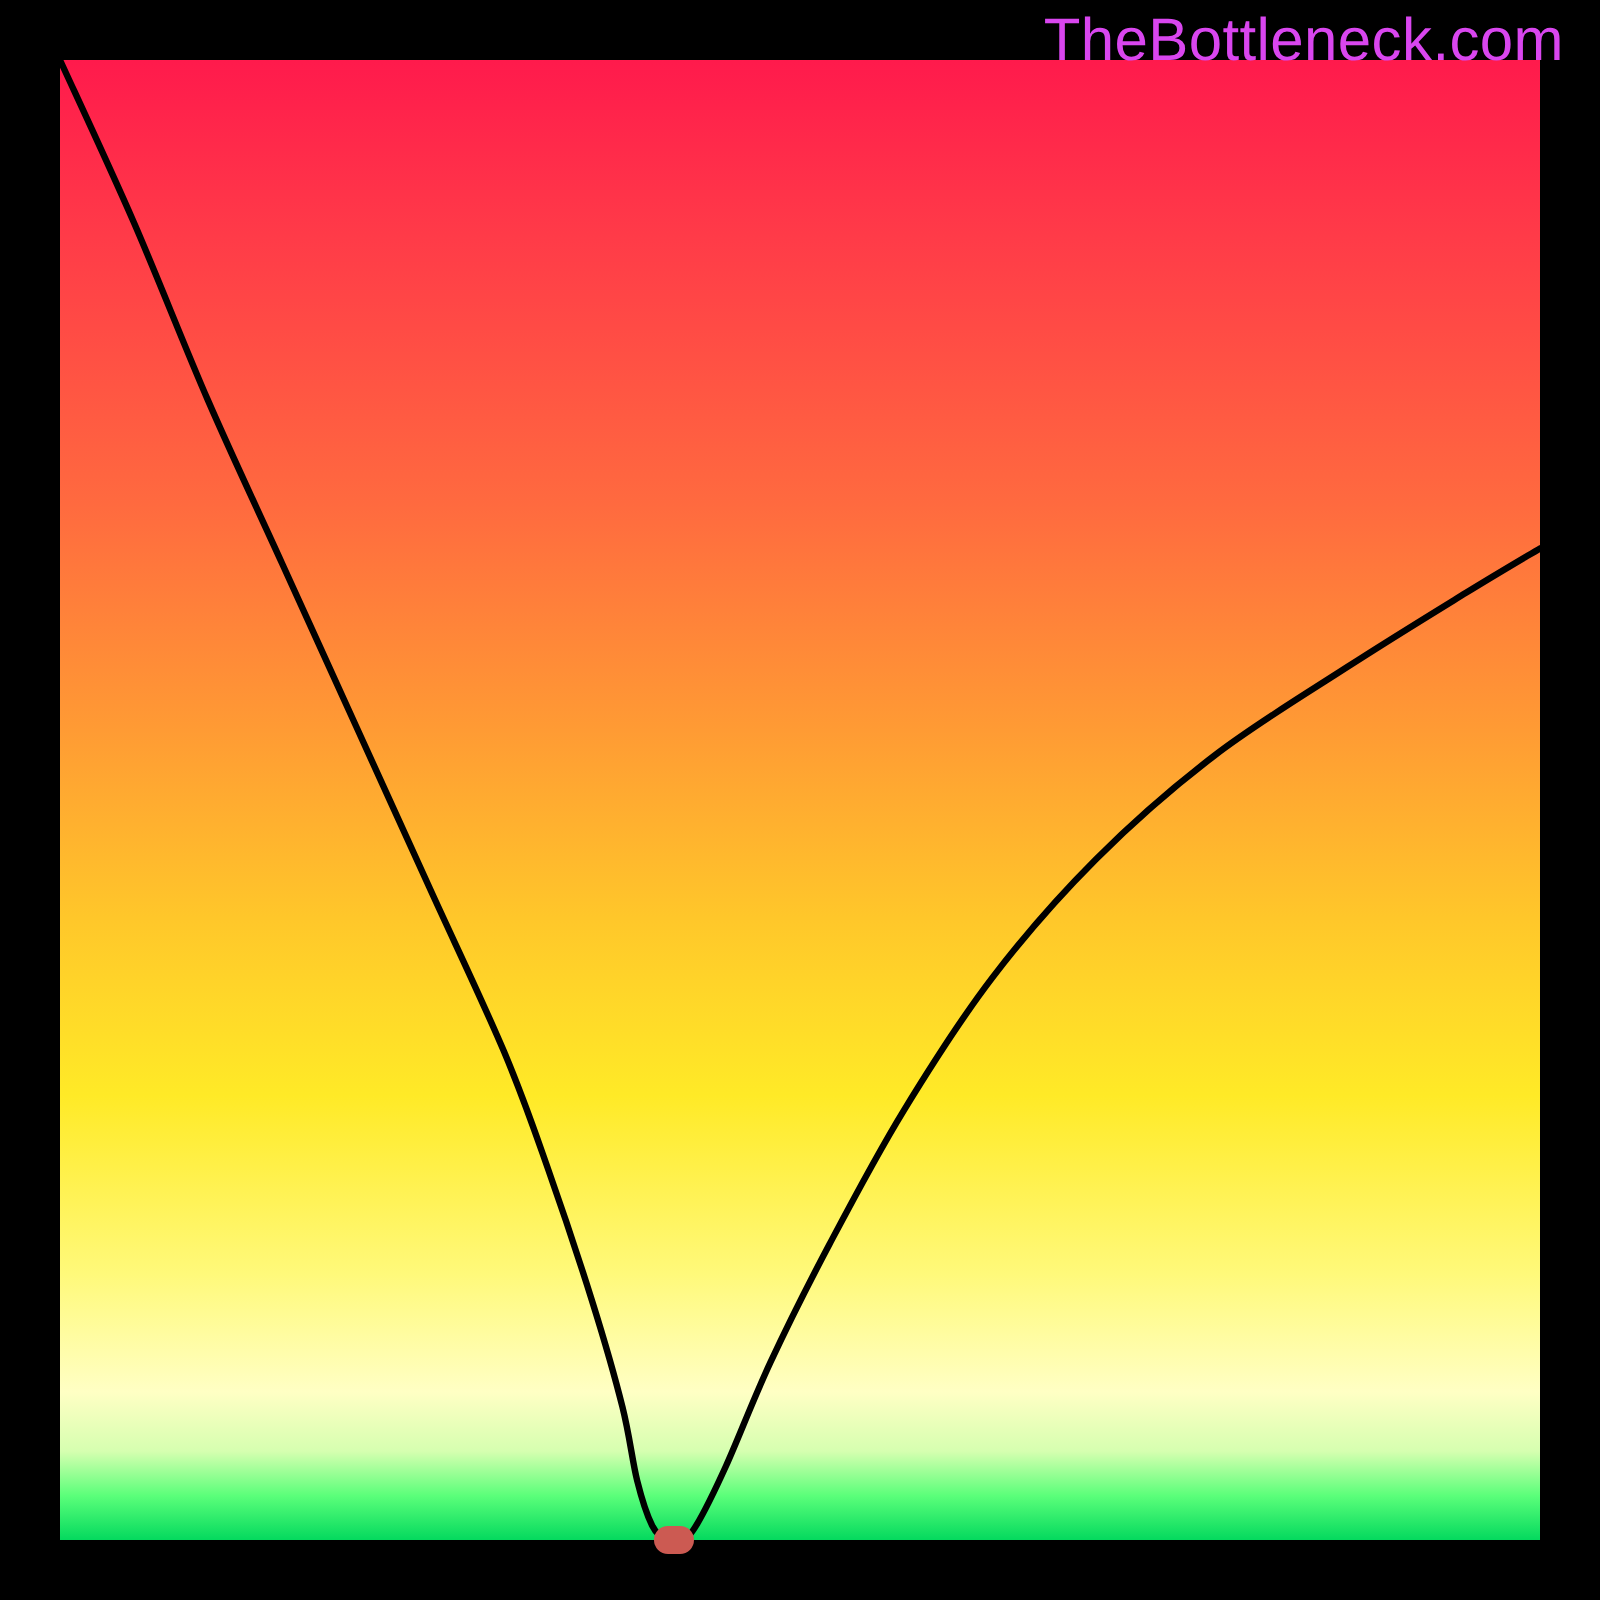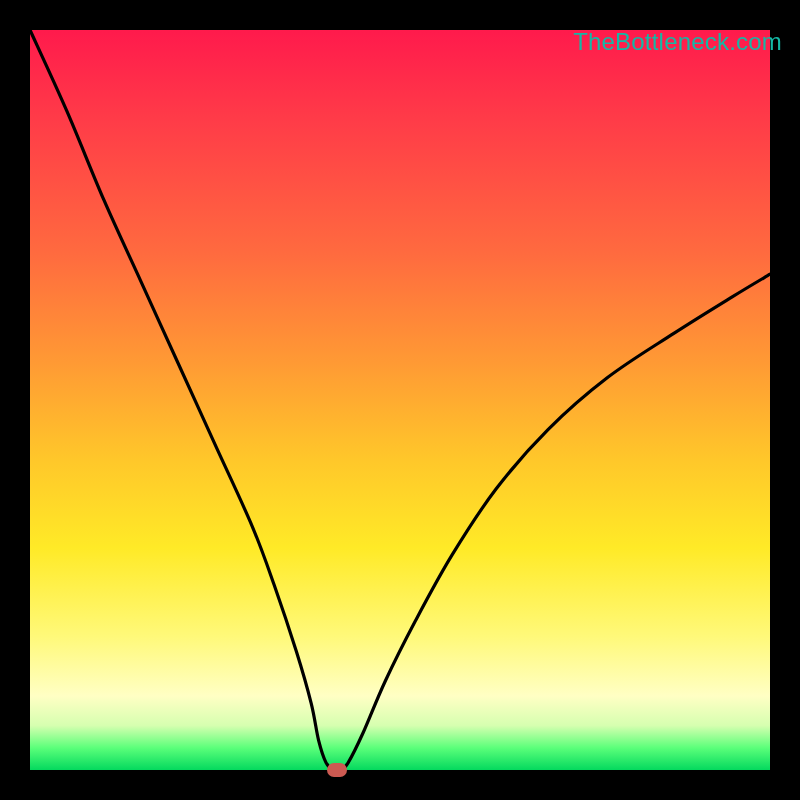--- a/index.html
+++ b/index.html
@@ -38,26 +38,25 @@
       #ffffc4 90%,
       #d6ffb0 94%,
       #5bff7a 97%,
       #04d95e 100%
     );
   }
   .watermark {
     position: absolute;
     top: 4px;
     right: 18px;
-    color: #14b8a6;
-    font-size: 24px;
+    color: #d946ef;
+    font-size: 30px;
     font-weight: 500;
     letter-spacing: 0.2px;
     user-select: none;
-    margin-top: 24px;
   }
   svg.curve {
     position: absolute;
     left: 0;
     top: 0;
     width: 740px;
     height: 740px;
     overflow: visible;
   }
   

